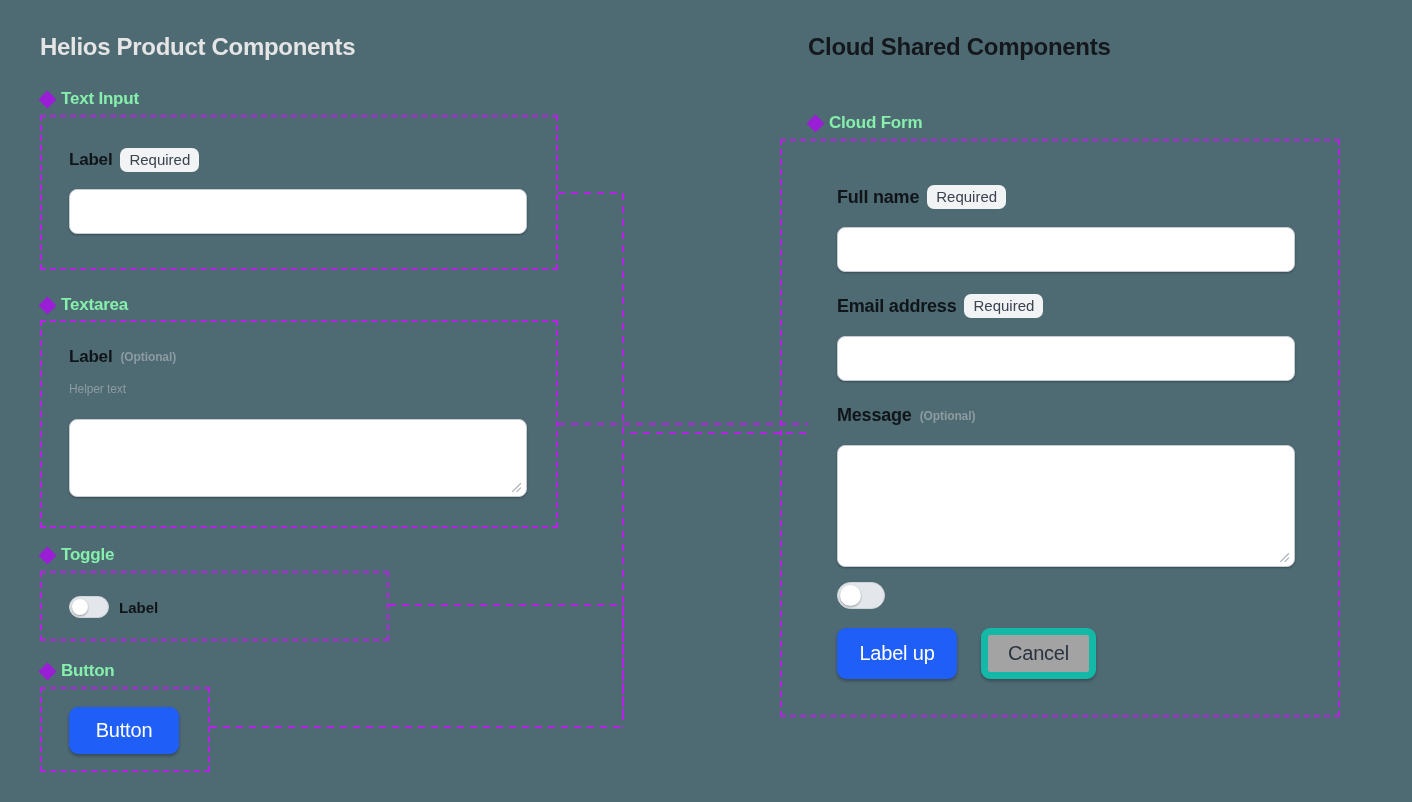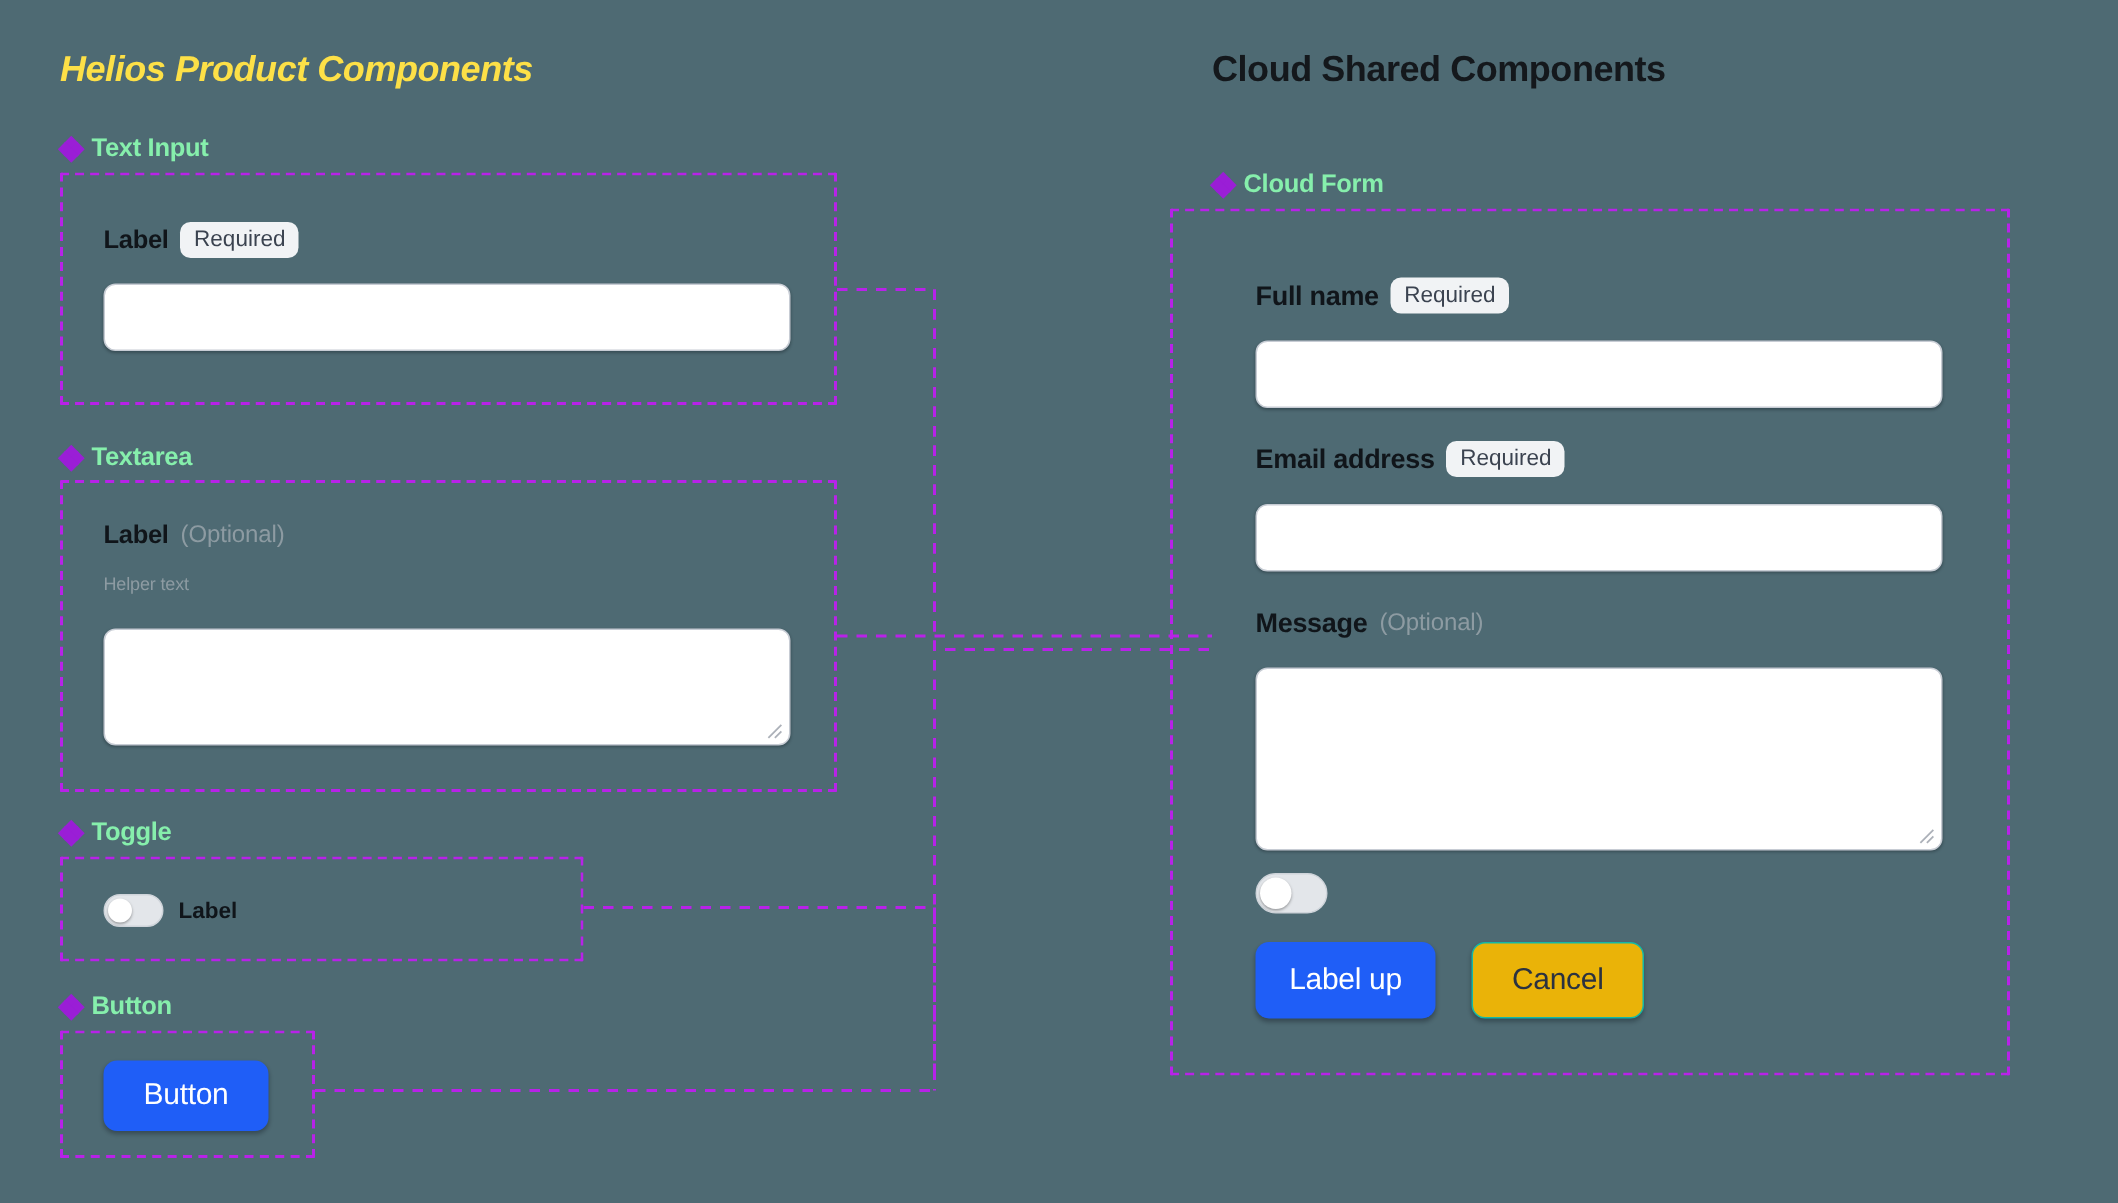--- a/index.html
+++ b/index.html
@@ -24,21 +24,21 @@
   }
 
   
   .panel-title {
     position: absolute;
     font-size: 24px;
     font-weight: bold;
     letter-spacing: -0.3px;
     white-space: nowrap;
   }
-  #title-left  { left: 40px;  top: 33px; color: #fde047; font-style: italic; }
+  #title-left  { left: 40px;  top: 33px; color: #e5e5e5; }
   #title-right { left: 808px; top: 33px; color: #14181c; }
 
   
   .section-head {
     position: absolute;
     display: flex;
     align-items: center;
     gap: 6px;
     color: #86efac;
     font-size: 17px;
@@ -90,22 +90,22 @@
     color: #3b4350;
     font-size: 15px;
     font-weight: normal;
     border-radius: 7px;
     padding: 3px 9px 4px 9px;
     line-height: 1.15;
     letter-spacing: 0px;
   }
   .muted {
     color: #8d9ba2;
-    font-size: 16px;
-    font-weight: normal;
+    font-size: 12px;
+    font-weight: bold;
     letter-spacing: -0.1px;
   }
   .helper {
     color: #8d9ba2;
     font-size: 12px;
     letter-spacing: -0.1px;
   }
 
   .tinput, .tarea {
     background: #ffffff;
@@ -167,23 +167,23 @@
     cursor: pointer;
     user-select: none;
   }
   .btn-primary {
     background: #1f5ef7;
     color: #ffffff;
     border: none;
     box-shadow: 0 2px 3px rgba(8,12,20,0.33);
   }
   .btn-secondary {
-    background: #eab308;
+    background: #a3a3a3;
     color: #2b3240;
-    border: 1px solid #14b8a6;
+    border: 7px solid #14b8a6;
     box-shadow: 0 2px 3px rgba(8,12,20,0.30);
   }
 </style>
 </head>
 <body>
 
 <div id="stage">
 
   <svg id="connectors" viewBox="0 0 1412 802" width="1412" height="802">
     <g fill="none" stroke="#b822e8" stroke-width="2" stroke-dasharray="7 6">

